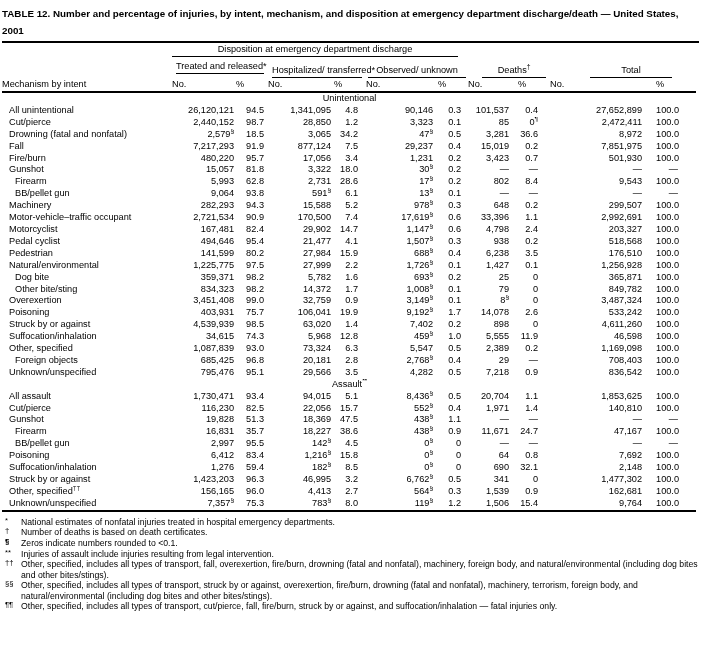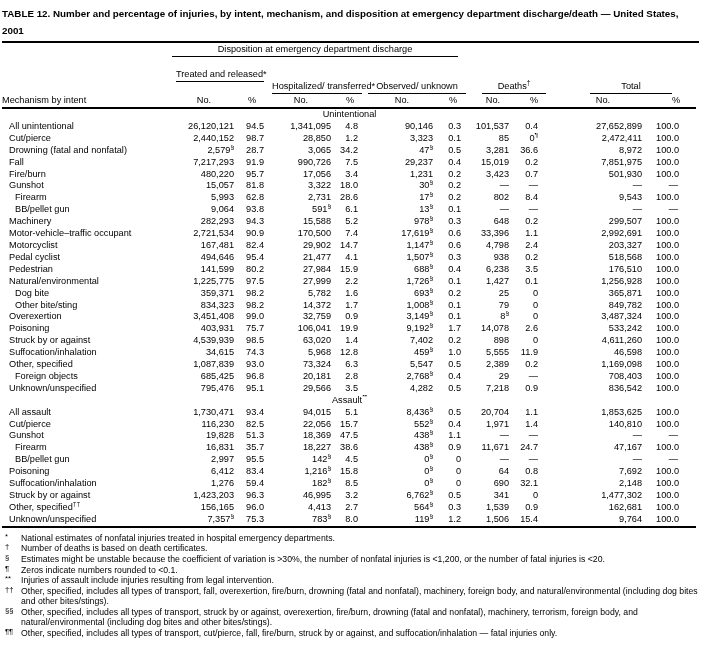--- a/index.html
+++ b/index.html
@@ -5,28 +5,28 @@
   html,body{margin:0;padding:0;background:#fff;color:#000;}
   body{font-family:"Liberation Sans","DejaVu Sans",sans-serif;}
   .page{width:699px;padding:5px 0 0 2px;box-sizing:border-box;}
   .title{font-weight:bold;font-size:9.8px;line-height:17px;width:695px;letter-spacing:0;}
   .rule{height:2px;background:#000;margin-top:2px;}
   table{border-collapse:collapse;table-layout:fixed;width:694px;font-size:9.2px;margin-top:1px;}
   th,td{padding:0;font-weight:normal;vertical-align:bottom;}
   thead th{font-size:9.2px;line-height:11px;white-space:nowrap;}
   .spanner-line{border-bottom:1.6px solid #000;text-align:center;margin-right:10px;padding-bottom:1px;}
   .gline{border-bottom:1.6px solid #000;text-align:center;padding-bottom:1px;}
-  .g0 .gline{margin:12px 4px;}
+  .g0 .gline{margin:4px 4px;}
   .g1 .gline{margin:0 4px;}
   .g2 .gline{margin:0 2px;}
   .g3 .gline{margin:0 4px 0 14px;}
   .g4 .gline{margin:0 24px 0 40px;}
   tr.subhead th{border-bottom:2px solid #000;padding-bottom:1px;padding-top:1px;}
   tr.subhead th.stub{text-align:left;vertical-align:bottom;}
-  tr.subhead th.no,tr.subhead th.pct{text-align:center;}
+  tr.subhead th.no,tr.subhead th.pct{text-align:left;}
   tbody td{line-height:11.9px;white-space:nowrap;overflow:hidden;}
   td.lbl{text-align:left;}
   td.sec{text-align:center;padding-left:1px;}
   td.i1{padding-left:7px;}
   td.i2{padding-left:13px;margin-top:16px;}
   td.num{text-align:right;}
   .pr0{padding-right:2px;}  .pr1{padding-right:4px;}
   .pr2{padding-right:3px;}  .pr3{padding-right:8px;}
   .pr4{padding-right:5px;}  .pr5{padding-right:7px;}
   .pr6{padding-right:9px;}  .pr7{padding-right:12px;}
@@ -125,35 +125,35 @@
           <td class="num pr4">3,323</td>
           <td class="num pr5">0.1</td>
           <td class="num pr6">85</td>
           <td class="num pr7">0<sup>¶</sup></td>
           <td class="num pr8">2,472,411</td>
           <td class="num pr9">100.0</td>
         </tr>
         <tr>
           <td class="lbl i1">Drowning (fatal and nonfatal)</td>
           <td class="num pr0">2,579<sup>§</sup></td>
-          <td class="num pr1">28.7</td>
+          <td class="num pr1">18.5</td>
           <td class="num pr2">3,065</td>
           <td class="num pr3">34.2</td>
           <td class="num pr4">47<sup>§</sup></td>
           <td class="num pr5">0.5</td>
           <td class="num pr6">3,281</td>
           <td class="num pr7">36.6</td>
           <td class="num pr8">8,972</td>
           <td class="num pr9">100.0</td>
         </tr>
         <tr>
           <td class="lbl i1">Fall</td>
           <td class="num pr0">7,217,293</td>
           <td class="num pr1">91.9</td>
-          <td class="num pr2">990,726</td>
+          <td class="num pr2">877,124</td>
           <td class="num pr3">7.5</td>
           <td class="num pr4">29,237</td>
           <td class="num pr5">0.4</td>
           <td class="num pr6">15,019</td>
           <td class="num pr7">0.2</td>
           <td class="num pr8">7,851,975</td>
           <td class="num pr9">100.0</td>
         </tr>
         <tr>
           <td class="lbl i1">Fire/burn</td>
@@ -535,20 +535,20 @@
           <td class="num pr8">9,764</td>
           <td class="num pr9">100.0</td>
         </tr>
       </tbody>
   </table>
   <div class="bottom-rule"></div>
 
   <div class="footnotes" id="footnotes">
       <div class="fn"><span class="m">*</span><span>National estimates of nonfatal injuries treated in hospital emergency departments.</span></div>
       <div class="fn"><span class="m">†</span><span>Number of deaths is based on death certificates.</span></div>
-      <div class="fn"><span class="m">§</span><span>Estimates might be unstable because the coefficient of variation is &gt;30%, the number of nonfatal injuries is &lt;1,200, or the number of fatal injuries is &lt;20.</span></div>
+      <div class="fn"><span class="m">§</span></div>
       <div class="fn"><span class="m">¶</span><span>Zeros indicate numbers rounded to &lt;0.1.</span></div>
       <div class="fn"><span class="m">**</span><span>Injuries of assault include injuries resulting from legal intervention.</span></div>
       <div class="fn"><span class="m">††</span><span>Other, specified, includes all types of transport, fall, overexertion, fire/burn, drowning (fatal and nonfatal), machinery, foreign body, and natural/environmental (including dog bites and other bites/stings).</span></div>
       <div class="fn"><span class="m">§§</span><span>Other, specified, includes all types of transport, struck by or against, overexertion, fire/burn, drowning (fatal and nonfatal), machinery, terrorism, foreign body, and natural/environmental (including dog bites and other bites/stings).</span></div>
       <div class="fn"><span class="m">¶¶</span><span>Other, specified, includes all types of transport, cut/pierce, fall, fire/burn, struck by or against, and suffocation/inhalation — fatal injuries only.</span></div>
     </div>
 </div>
 
 </body></html>

